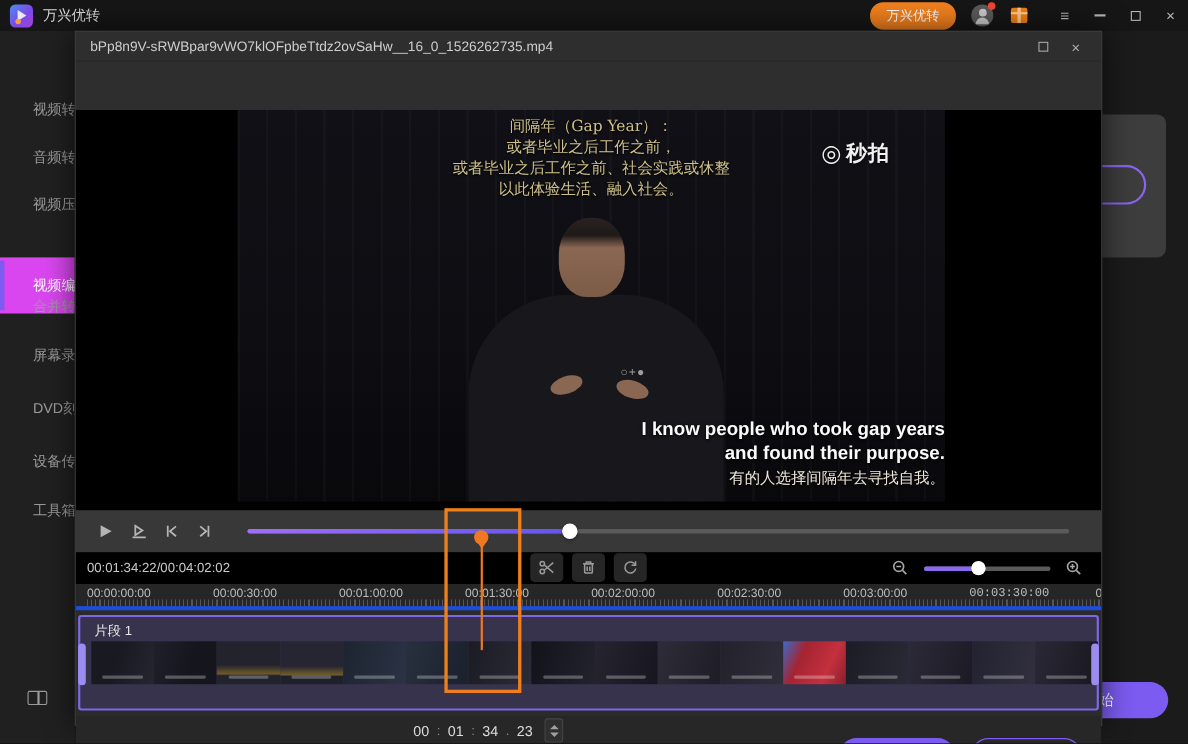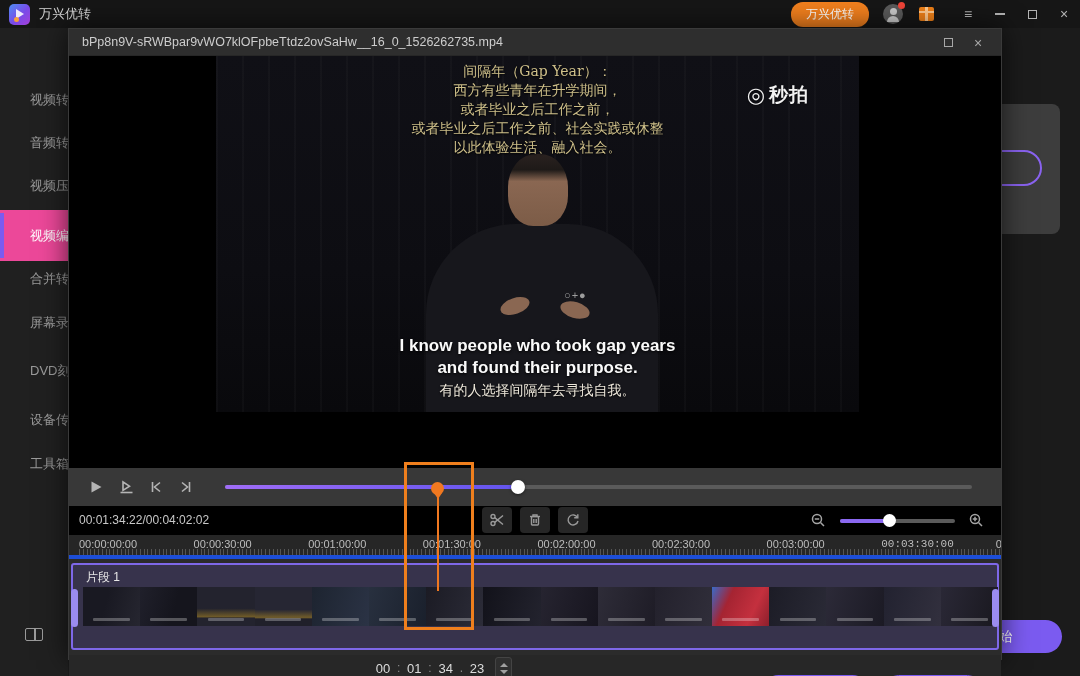--- a/index.html
+++ b/index.html
@@ -27,51 +27,51 @@
   .gift{width:15px;height:14px;margin-right:18px;background:#ef8018;border-radius:2px;position:relative;}
   .gift:before{content:"";position:absolute;left:6px;top:0;width:3px;height:14px;background:#ffc98e;}
   .gift:after{content:"";position:absolute;left:0;top:3.5px;width:15px;height:2px;background:#ffc98e;}
   .win-ico{width:32px;height:28px;display:flex;align-items:center;justify-content:center;color:#b4b4b4;font-size:14px;cursor:pointer;}
   .ico-min-bar{width:10px;height:2px;background:#b4b4b4;}
   .ico-max-box{width:9px;height:9px;border:1.5px solid #b4b4b4;}
 
   
   .sidebar{position:absolute;left:0;top:28px;width:68px;height:648px;background:#202020;z-index:2;}
   .side-item{position:absolute;left:0;width:68px;height:24px;line-height:24px;color:#9a9a9a;font-size:13px;padding-left:30px;white-space:nowrap;overflow:hidden;cursor:pointer;}
-  .side-item.active{left:0;width:68px;height:51px;line-height:51px;background:#ec4899;color:#fff;}
+  .side-item.active{left:0;width:68px;height:51px;line-height:51px;background:#d946ef;color:#fff;margin-top:24px;}
   .side-item.active:before{content:"";position:absolute;left:0;top:3px;width:4px;height:45px;background:var(--accent);}
   .book-icon{position:absolute;left:25px;top:628px;width:18px;height:13px;border:1.5px solid #9a9a9a;border-radius:2px;z-index:2;}
   .book-icon:before{content:"";position:absolute;left:50%;top:0;width:1.5px;height:100%;background:#9a9a9a;}
 
   
   .bg-panel{position:absolute;left:1002px;top:104px;width:58px;height:130px;background:#3d3d3d;border-radius:0 8px 8px 0;z-index:2;}
   .bg-pill{position:absolute;left:980px;top:150px;width:62px;height:36px;border:2px solid #8a63f0;border-radius:18px;z-index:2;}
   .bg-start{position:absolute;left:935px;top:620px;width:127px;height:33px;background:var(--accent);border-radius:17px;color:#fff;font-size:14px;display:flex;align-items:center;justify-content:center;z-index:2;cursor:pointer;}
 
   
   .dialog{position:absolute;left:68px;top:28px;width:934px;height:632px;background:#2e2e2e;border:1px solid #3a3a3a;box-shadow:0 0 26px rgba(0,0,0,.65);z-index:10;}
   .dlg-titlebar{position:relative;height:27px;display:flex;align-items:center;border-bottom:1px solid #272727;}
   .dlg-title{color:#cdcdcd;font-size:12.5px;margin-left:13px;white-space:nowrap;}
   .dlg-controls{position:absolute;right:8px;top:0;height:27px;display:flex;align-items:center;}
   .dlg-ico{width:30px;height:27px;display:flex;align-items:center;justify-content:center;color:#a8a8a8;font-size:14px;cursor:pointer;}
   .dlg-ico .ico-max-box{border-color:#a8a8a8;}
 
   
-  .video-area{position:relative;height:412px;background:#000;overflow:hidden;}
+  .video-area{position:relative;height:364px;background:#000;overflow:hidden;margin-top:44px;}
   .video-frame{position:absolute;left:147px;top:0;width:643px;height:356px;background:
       repeating-linear-gradient(90deg,rgba(255,255,255,.022) 0 2px,transparent 2px 26px),
       linear-gradient(180deg,#101016 0%,#0d0d12 60%,#09090c 100%);overflow:hidden;}
   .person-body{position:absolute;left:210px;top:168px;width:232px;height:200px;background:#17171c;border-radius:90px 90px 0 0;}
   .person-head{position:absolute;left:292px;top:98px;width:60px;height:72px;background:linear-gradient(180deg,#2a2220 0%,#1e1a18 22%,#8a6752 38%,#7c5c47 100%);border-radius:46% 46% 42% 42%;}
   .person-hand{position:absolute;width:30px;height:16px;background:#8a6752;border-radius:50%;}
   .cap-top{position:absolute;left:0;right:0;top:6px;text-align:center;color:#cfc08a;font-size:14px;line-height:19px;font-family:"DejaVu Serif","Liberation Serif",serif;text-shadow:0 1px 2px #000;}
   .wm-miaopai{position:absolute;right:50px;top:26px;color:#f2f2f2;font-size:19px;font-weight:bold;letter-spacing:1px;text-shadow:0 1px 2px rgba(0,0,0,.6);}
   .wm-miaopai .sym{font-size:21px;font-weight:normal;vertical-align:-1px;margin-right:3px;}
   .wm-center{position:absolute;left:348px;top:233px;color:#9d9d9d;font-size:11px;letter-spacing:1px;}
-  .subs{position:absolute;left:0;right:0;bottom:12px;text-align:center;}
+  .subs{position:absolute;left:0;right:0;bottom:12px;text-align:right;}
   .subs .en{color:#fafafa;font-size:17px;font-weight:bold;line-height:22px;text-shadow:0 1px 3px #000;}
   .subs .zh{color:#efe9dc;font-size:14px;margin-top:3px;font-family:"DejaVu Serif","Liberation Serif",serif;text-shadow:0 1px 2px #000;}
 
   
   .transport{position:relative;height:38px;background:#383838;display:flex;align-items:center;}
   .tr-ico{width:26px;height:26px;display:flex;align-items:center;justify-content:center;cursor:pointer;margin-left:4px;}
   .tr-ico:first-child{margin-left:14px;}
   .tr-ico svg{stroke:#b5b5b5;fill:none;stroke-width:1.6;}
   .tr-ico svg .fill{fill:#b5b5b5;stroke:none;}
   .progress-wrap{position:relative;flex:1;height:4px;margin:0 29px 0 26px;background:#5a5a5a;border-radius:2px;}
@@ -185,21 +185,20 @@
     </div>
 
     <div class="video-area">
       <div class="video-frame">
         <div class="person-body"></div>
         <div class="person-head"></div>
         <div class="person-hand" style="left:284px;top:242px;transform:rotate(-18deg);"></div>
         <div class="person-hand" style="left:344px;top:246px;transform:rotate(16deg);"></div>
         <div class="cap-top" id="capTop">
             <div>间隔年（Gap Year）：</div>
-            <div>西方有些青年在升学期间，</div>
             <div>或者毕业之后工作之前，</div>
             <div>或者毕业之后工作之前、社会实践或休整</div>
             <div>以此体验生活、融入社会。</div>
           </div>
         <div class="wm-miaopai">
           <span class="sym">◎</span><span>秒拍</span>
         </div>
         <div class="wm-center">○+●</div>
         <div class="subs">
           <div class="en">I know people who took gap years</div>

